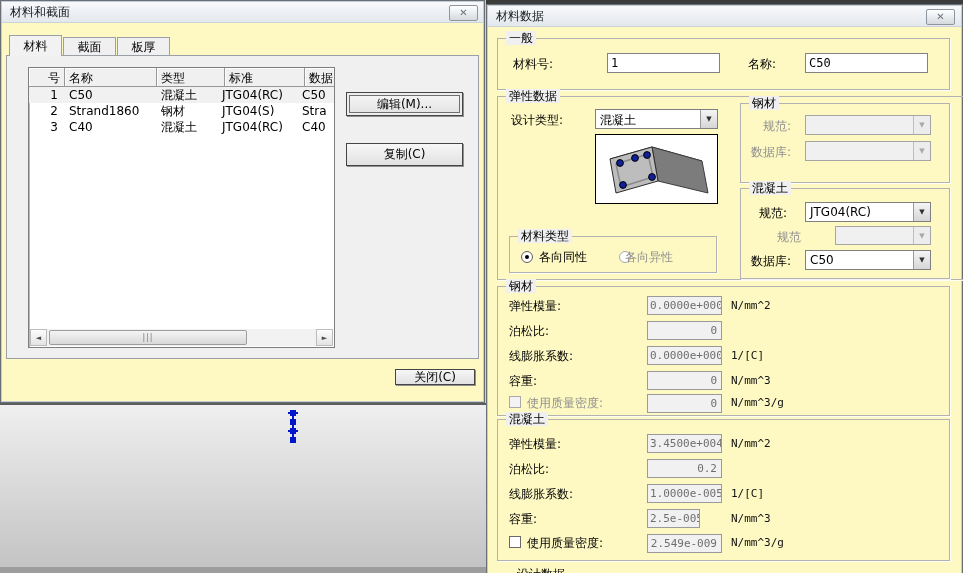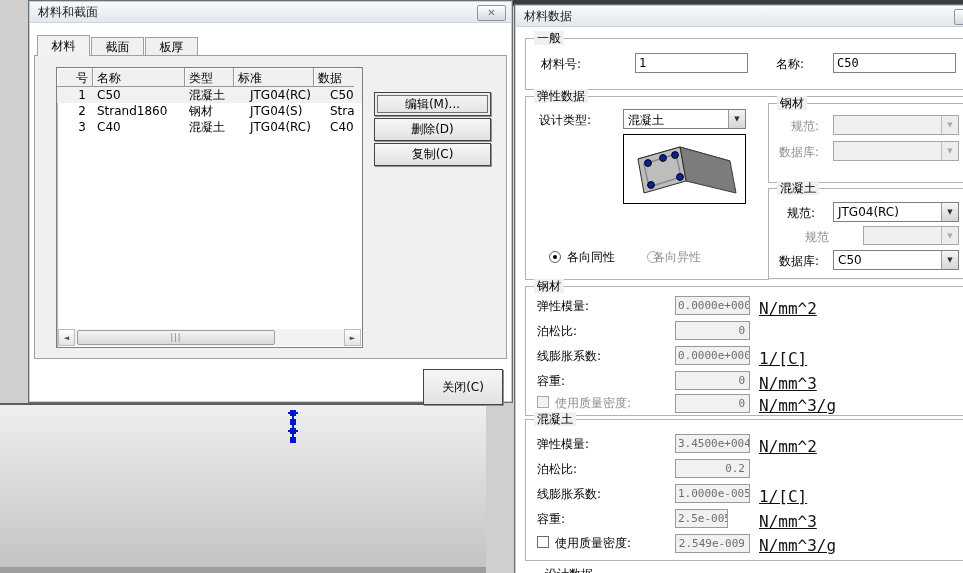--- a/index.html
+++ b/index.html
@@ -1,24 +1,24 @@
 <!DOCTYPE html>
 <html><head>
 <meta charset="utf-8">
 <style>
   *{margin:0;padding:0;box-sizing:border-box;}
   html,body{width:963px;height:573px;overflow:hidden;}
   body{position:relative;background:#cfcfcf;font-family:"DejaVu Sans","Liberation Sans",sans-serif;font-size:12px;color:#000;}
-  .dialog{position:absolute;background:#ffffff;border:1px solid #686f75;box-shadow:inset 0 0 0 1px #c3cbd3;margin-left:28px;}
+  .dialog{position:absolute;background:#fef9c3;border:1px solid #686f75;box-shadow:inset 0 0 0 1px #c3cbd3;}
   .titlebar{position:absolute;left:1px;right:1px;top:1px;height:21px;background:linear-gradient(#f8f9fb,#e3e8ed);border-bottom:1px solid #ced3d9;display:flex;align-items:center;padding-left:8px;}
   .titletext{font-size:12px;color:#15191c;white-space:nowrap;}
   .closebtn{position:absolute;top:4px;width:29px;height:16px;border:1px solid #8d969e;border-radius:2px;background:linear-gradient(#ffffff,#d5dade);display:flex;align-items:center;justify-content:center;color:#6b747c;font-weight:bold;font-size:10px;line-height:1;cursor:default;}
   .lbl{position:absolute;white-space:nowrap;line-height:14px;}
   .lbl.dis{color:#8f8f8f;}
-  .unit{position:absolute;white-space:nowrap;font-family:"DejaVu Sans Mono","Liberation Mono",monospace;font-size:16px;color:#111;text-decoration:underline;}
+  .unit{position:absolute;white-space:nowrap;font-family:"DejaVu Sans Mono","Liberation Mono",monospace;font-size:11px;color:#111;}
   .groupbox{position:absolute;border:1px solid #b2b2b2;box-shadow:1px 1px 0 rgba(255,255,255,.85);}
   .legend{position:absolute;top:-8px;left:8px;background:#f0f0f0;padding:0 3px;white-space:nowrap;line-height:14px;}
   .btn{position:absolute;display:flex;align-items:center;justify-content:center;background:linear-gradient(#f7f7f7,#e1e1e1);border:1px solid #454545;box-shadow:1px 1px 0 #909090;font-size:12px;white-space:nowrap;cursor:default;}
   .btn.focused{box-shadow:1px 1px 0 #909090, inset 0 0 0 2px #ededed, inset 0 0 0 3px #6f6f6f;}
   .tab{position:absolute;border:1px solid #9aa0a6;border-bottom:none;background:#f0f0f0;display:flex;align-items:center;justify-content:center;}
   .tab.active{z-index:3;background:#f2f2f2;}
   .panel{position:absolute;border:1px solid #9aa0a6;background:#f0f0f0;}
   .listbox{position:absolute;background:#fff;border:1px solid #7e7e7e;box-shadow:inset 1px 1px 0 #b9b9b9;overflow:hidden;}
   .hdr{display:flex;height:19px;background:#f0f0f0;}
   .hcell{border-right:1px solid #979797;border-bottom:1px solid #979797;box-shadow:inset 1px 1px 0 #fff;padding:2px 4px 0 4px;white-space:nowrap;overflow:hidden;flex:none;}
@@ -81,21 +81,21 @@
   <div class="tab" style="left:116px;top:36px;width:53px;height:19px;">
     <span>板厚</span>
   </div>
 
   <div class="panel" style="left:5px;top:54px;width:473px;height:304px;"></div>
 
   <div class="listbox" style="left:27px;top:66px;width:307px;height:281px;">
     <div class="hdr">
       <div class="hcell" style="width:36px;text-align:right;">号</div>
       <div class="hcell" style="width:92px;">名称</div>
-      <div class="hcell" style="width:49px;">类型</div>
+      <div class="hcell" style="width:68px;">类型</div>
       <div class="hcell" style="width:80px;">标准</div>
       <div class="hcell" style="width:40px;border-right:none;">数据</div>
     </div>
     <div class="trow sel">
       <div class="tcell num" style="width:36px;">1</div>
       <div class="tcell" style="width:92px;">C50</div>
       <div class="tcell" style="width:61px;">混凝土</div>
       <div class="tcell" style="width:80px;">JTG04(RC)</div>
       <div class="tcell" style="width:38px;">C50</div>
     </div>
@@ -122,28 +122,25 @@
         </div>
       <div class="sbtn">
           <span>►</span>
         </div>
     </div>
   </div>
 
   <div class="btn focused" style="left:345px;top:91px;width:117px;height:24px;">
       <span>编辑(M)...</span>
     </div>
-  <div class="btn" style="left:345px;top:117px;width:117px;height:23px;">
-      <span>删除(D)</span>
-    </div>
   <div class="btn" style="left:345px;top:142px;width:117px;height:23px;">
       <span>复制(C)</span>
     </div>
 
-  <div class="btn" style="left:394px;top:368px;width:80px;height:36px;">
+  <div class="btn" style="left:394px;top:368px;width:80px;height:16px;">
       <span>关闭(C)</span>
     </div>
 </div>
 
 <div class="dialog" style="left:486px;top:4px;width:477px;height:576px;">
   <div class="titlebar">
     <span class="titletext">材料数据</span>
   </div>
   <div class="closebtn" style="right:7px;">
       <span>✕</span>
@@ -218,20 +215,23 @@
       </span>
   </div>
   <span class="lbl" style="left:264px;top:249px;">数据库:</span>
   <div class="dd" style="left:318px;top:245px;width:126px;">
     <span class="ddtxt">C50</span>
     <span class="ddarrow">
         <span>▼</span>
       </span>
   </div>
 
+  <div class="groupbox" style="left:22px;top:231px;width:208px;height:37px;">
+    <span class="legend">材料类型</span>
+  </div>
   <span class="radio checked" style="left:34px;top:246px;"></span>
   <span class="lbl" style="left:52px;top:245px;">各向同性</span>
   <span class="radio dis" style="left:132px;top:246px;"></span>
   <span class="lbl dis" style="left:138px;top:245px;">各向异性</span>
 
   <div class="groupbox" style="left:10px;top:281px;width:453px;height:130px;">
     <span class="legend">钢材</span>
   </div>
   <span class="lbl" style="left:22px;top:294px;">弹性模量:</span>
   <div class="vfield" style="left:160px;top:291px;width:75px;">0.0000e+000</div>

